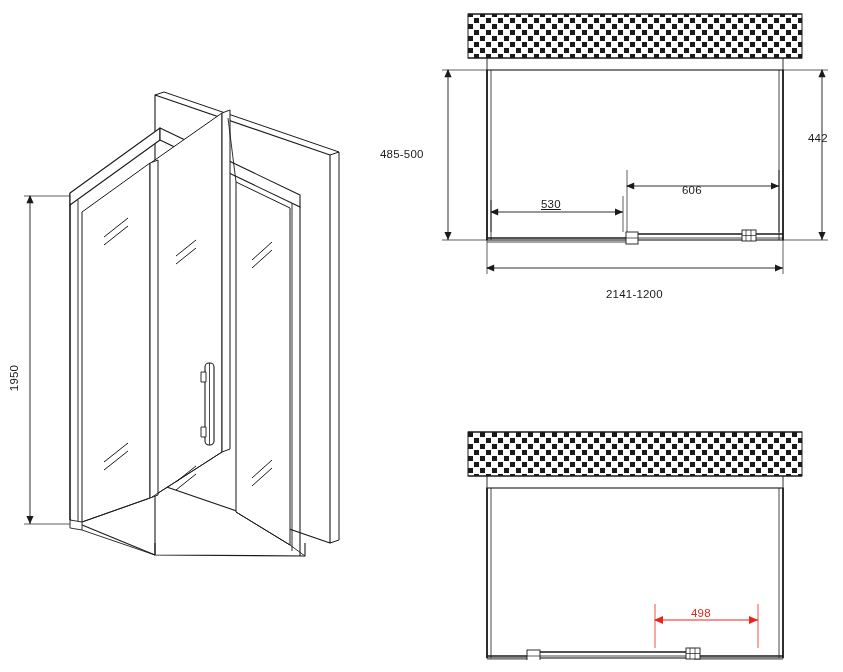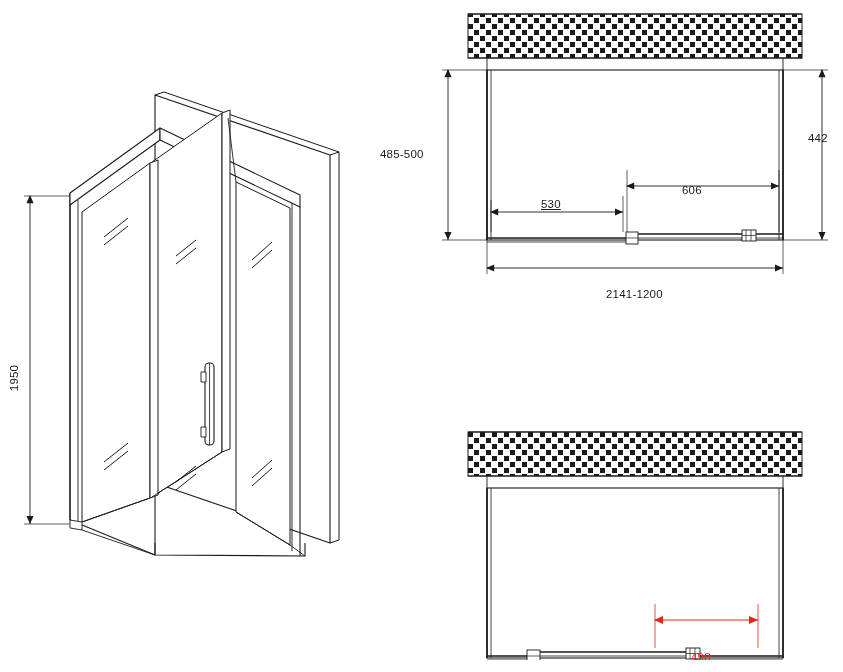--- a/index.html
+++ b/index.html
@@ -228,15 +228,15 @@
   <div class="dim-label" style="left:380px; top:148px;">485-500</div>
 
   <div class="dim-label" style="left:808px; top:132px;">442</div>
 
   <div class="dim-label" style="left:682px; top:184px;">606</div>
 
   <div class="dim-label" style="left:541px; top:198px;text-decoration:underline;">530</div>
 
   <div class="dim-label" style="left:606px; top:288px;">2141-1200</div>
 
-  <div class="dim-label red" style="left:691px; top:607px;margin-top:44px;">498</div>
+  <div class="dim-label red" style="left:691px; top:607px;">498</div>
 
 </div>
 
 </body></html>

